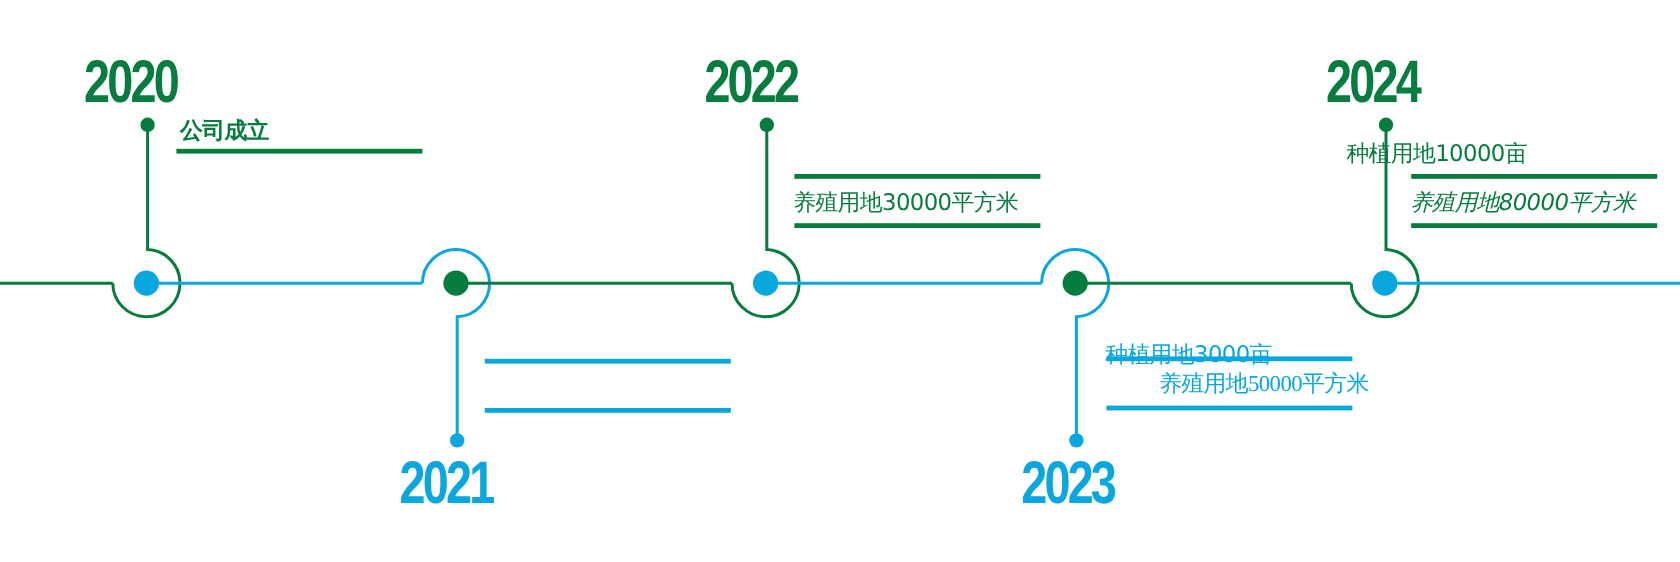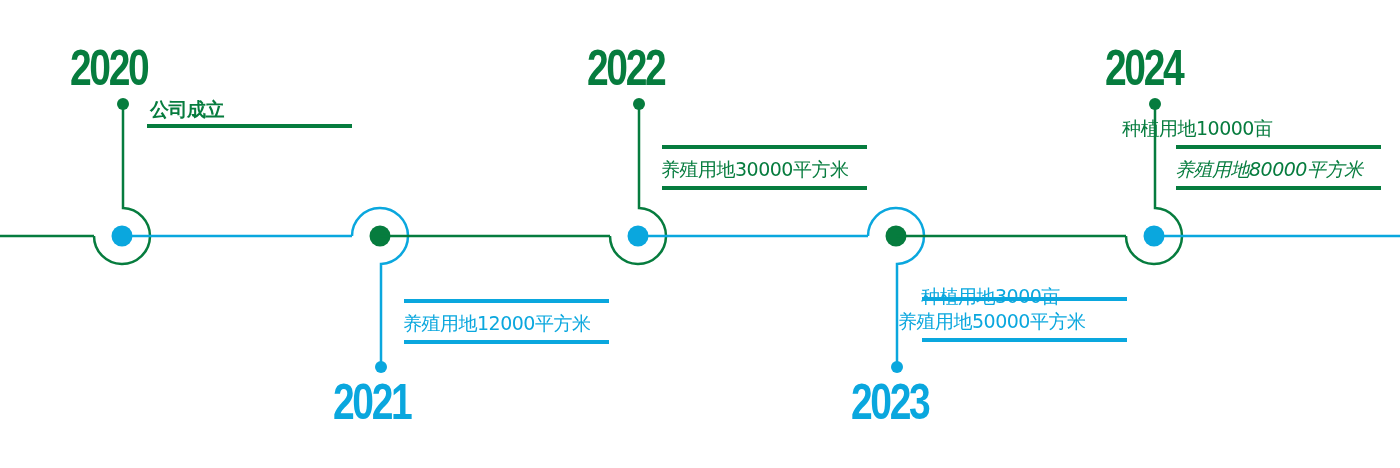--- a/index.html
+++ b/index.html
@@ -71,32 +71,31 @@
     <circle cx="638" cy="236" r="10.5" fill="#0aa7de"></circle>
     <circle cx="1154" cy="236" r="10.5" fill="#0aa7de"></circle>
   </svg>
 
   <div class="year green" style="left:70px; top:43px;">2020</div>
   <div class="item green" style="left:150px; top:98px;font-weight:bold;">公司成立</div>
   <div class="bar green" style="left:147px; top:124px; width:205px;"></div>
 
   <div class="year blue" style="left:333px; top:377px;">2021</div>
   <div class="bar blue" style="left:404px; top:299px; width:205px;"></div>
-  <div class="item blue" style="left:403px; top:312px;">养殖用地12000平方米</div>
   <div class="bar blue" style="left:404px; top:340px; width:205px;"></div>
 
   <div class="year green" style="left:587px; top:43px;">2022</div>
   <div class="bar green" style="left:662px; top:145px; width:205px;"></div>
   <div class="item green" style="left:661px; top:158px;">养殖用地30000平方米</div>
   <div class="bar green" style="left:662px; top:186px; width:205px;"></div>
 
   <div class="year blue" style="left:851px; top:377px;">2023</div>
   <div class="item blue" style="left:921px; top:269px;margin-top:16px;">种植用地3000亩</div>
   <div class="bar blue" style="left:922px; top:297px; width:205px;"></div>
-  <div class="item blue" style="left:898px; top:310px;">养殖用地50000平方米</div>
+  <div class="item blue" style="left:966px; top:310px;font-family:Liberation Serif, serif;">养殖用地50000平方米</div>
   <div class="bar blue" style="left:922px; top:338px; width:205px;"></div>
 
   <div class="year green" style="left:1105px; top:43px;">2024</div>
   <div class="item green" style="left:1122px; top:117px;">种植用地10000亩</div>
   <div class="bar green" style="left:1176px; top:145px; width:205px;"></div>
   <div class="item green" style="left:1175px; top:158px;font-style:italic;">养殖用地80000平方米</div>
   <div class="bar green" style="left:1176px; top:186px; width:205px;"></div>
 
 </div>
 

